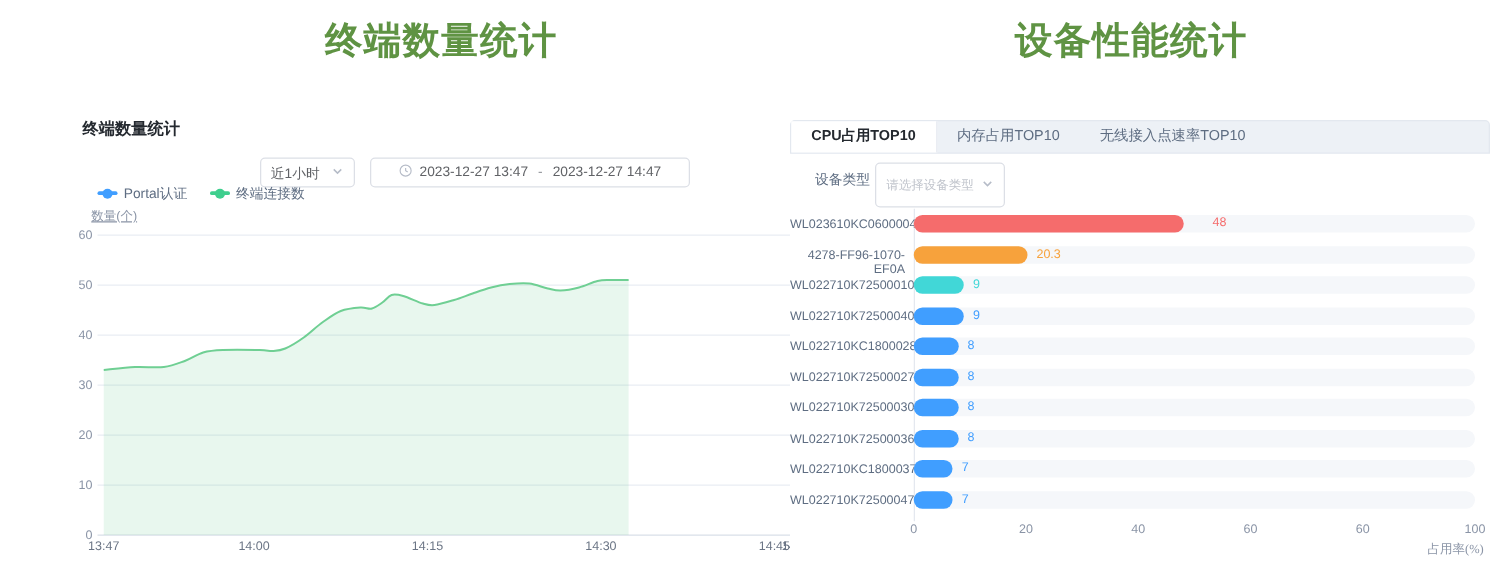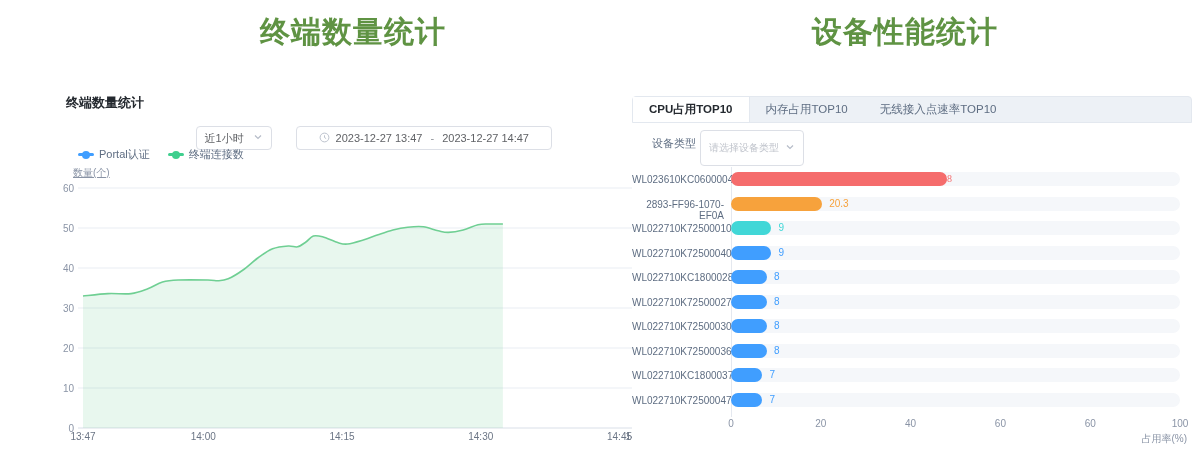--- a/index.html
+++ b/index.html
@@ -5,21 +5,21 @@
   html,body{margin:0;padding:0;background:#fff;}
   body{width:1200px;height:456px;position:relative;overflow:hidden;
        font-family:"Liberation Sans","DejaVu Sans",sans-serif;color:#303133;}
   .half{position:absolute;top:0;height:456px;}
   .half-left{left:0;width:610px;margin-left:48px;}
   .half-right{left:610px;width:590px;}
   .big-heading{margin:0;padding-top:12px;text-align:center;font-size:30px;font-weight:bold;
                color:#5f9343;letter-spacing:1px;}
   
   .panel-title{position:absolute;left:18px;top:94px;font-size:13px;font-weight:bold;color:#24292f;}
-  .controls{position:absolute;left:0;top:126px;width:504px;display:flex;justify-content:flex-end;gap:24px;}
+  .controls{position:absolute;left:0;top:126px;width:504px;display:flex;justify-content:flex-end;gap:12px;}
   .ctl{height:24px;border:1px solid #dcdfe6;border-radius:4px;background:#fff;display:flex;
        align-items:center;font-size:11px;color:#606266;box-sizing:border-box;}
   .select-box{width:76px;padding:0 8px;justify-content:space-between;cursor:pointer;}
   .date-box{padding:0 22px;gap:6px;cursor:pointer;}
   .date-sep{color:#909399;padding:0 2px;}
   .legend{position:absolute;left:30px;top:147px;display:flex;gap:18px;align-items:center;
           font-size:11px;color:#5e6d82;}
   .legend-item{display:flex;align-items:center;cursor:pointer;}
   .lm{display:inline-block;width:16px;height:3px;border-radius:2px;position:relative;margin-right:5px;}
   .lm i{position:absolute;left:4px;top:-2.5px;width:8px;height:8px;border-radius:50%;display:block;}
@@ -129,22 +129,22 @@
         <svg width="10" height="10" viewBox="0 0 10 10">
             <path d="M2 3.5 L5 6.5 L8 3.5" fill="none" stroke="#b6bcc8" stroke-width="1.2"></path>
           </svg>
       </span>
     </div>
     <div id="bar-chart">
         <div class="vaxis" style="left: 99px; top: 2px; height: 250px;"></div>
         <div class="bar-row-label" style="top: 9px;">WL023610KC06000043</div>
         <div class="bar-track" style="left: 99px; top: 7px; width: 449px;"></div>
         <div class="bar" style="left: 99px; top: 7px; width: 215.52px; background: rgb(245, 108, 108);"></div>
-        <div class="bar-value" style="left: 310px; top: 7px; color: rgb(245, 108, 108); font-family: Liberation Serif, serif;">48</div>
-        <div class="bar-row-label" style="top: 33.5px;">2893-FF96-1070-EF0A</div>
+        <div class="bar-value" style="left: 338px; top: 7px; color: rgb(245, 108, 108);">48</div>
+        <div class="bar-row-label" style="top: 33.5px;">4278-FF96-1070-EF0A</div>
         <div class="bar-track" style="left: 99px; top: 31.5px; width: 449px;"></div>
         <div class="bar" style="left: 99px; top: 31.5px; width: 91.147px; background: rgb(247, 162, 60);"></div>
         <div class="bar-value" style="left: 197.147px; top: 31.5px; color: rgb(247, 162, 60);">20.3</div>
         <div class="bar-row-label" style="top: 58px;">WL022710K725000102</div>
         <div class="bar-track" style="left: 99px; top: 56px; width: 449px;"></div>
         <div class="bar" style="left: 99px; top: 56px; width: 40.41px; background: rgb(65, 215, 215);"></div>
         <div class="bar-value" style="left: 146.41px; top: 56px; color: rgb(65, 215, 215);">9</div>
         <div class="bar-row-label" style="top: 82.5px;">WL022710K725000409</div>
         <div class="bar-track" style="left: 99px; top: 80.5px; width: 449px;"></div>
         <div class="bar" style="left: 99px; top: 80.5px; width: 40.41px; background: rgb(64, 158, 255);"></div>
@@ -172,16 +172,16 @@
         <div class="bar-row-label" style="top: 229.5px;">WL022710K725000470</div>
         <div class="bar-track" style="left: 99px; top: 227.5px; width: 449px;"></div>
         <div class="bar" style="left: 99px; top: 227.5px; width: 31.43px; background: rgb(64, 158, 255);"></div>
         <div class="bar-value" style="left: 137.43px; top: 227.5px; color: rgb(64, 158, 255);">7</div>
         <div class="xtick" style="left: 99px; top: 253px;">0</div>
         <div class="xtick" style="left: 188.8px; top: 253px;">20</div>
         <div class="xtick" style="left: 278.6px; top: 253px;">40</div>
         <div class="xtick" style="left: 368.4px; top: 253px;">60</div>
         <div class="xtick" style="left: 458.2px; top: 253px;">60</div>
         <div class="xtick" style="left: 548px; top: 253px;">100</div>
-        <div class="xaxis-name" style="right: 5px; top: 267px;">占用率(%)</div>
+        <div class="xaxis-name" style="right: 5px; top: 267px; font-family: Liberation Serif, serif;">占用率(%)</div>
       </div>
   </div>
 </div>
 
 </body></html>

